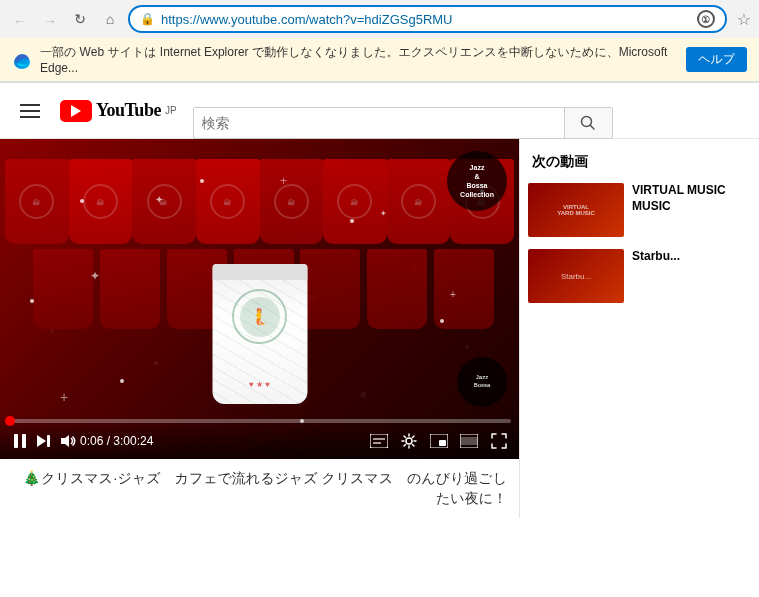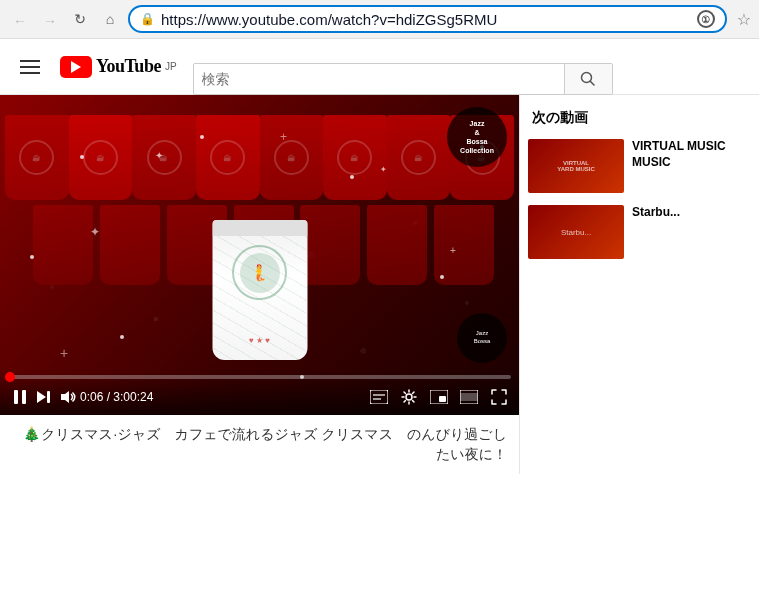--- a/index.html
+++ b/index.html
@@ -5,21 +5,21 @@
     * { margin: 0; padding: 0; box-sizing: border-box; }
     body { font-family: 'Segoe UI', Arial, sans-serif; background: #fff; width: 759px; overflow-x: hidden; font-size: 13px; }
 
     
     .browser-chrome { background: #f2f2f2; border-bottom: 1px solid #ddd; }
     .browser-toolbar { display: flex; align-items: center; padding: 6px 8px; gap: 6px; height: 38px; }
     .nav-btn { width: 24px; height: 24px; display: flex; align-items: center; justify-content: center; cursor: pointer; color: #555; font-size: 14px; border-radius: 50%; }
     .nav-btn.disabled { color: #bbb; cursor: default; }
     .address-bar-container { flex: 1; display: flex; align-items: center; background: #fff; border: 2px solid #0078d4; border-radius: 20px; padding: 2px 10px; height: 28px; gap: 6px; }
     .address-lock { color: #555; font-size: 12px; }
-    .address-url { flex: 1; font-size: 15px; color: #0f172a; outline: none; border: none; background: transparent; }
+    .address-url { flex: 1; font-size: 13px; color: #0369a1; outline: none; border: none; background: transparent; }
     .address-info { width: 18px; height: 18px; border: 2px solid #555; border-radius: 50%; display: flex; align-items: center; justify-content: center; font-size: 10px; font-weight: bold; color: #555; cursor: pointer; }
     .address-star { color: #777; font-size: 16px; margin-left: 4px; cursor: pointer; }
 
     
     .info-bar { background: #fff8e1; border-bottom: 1px solid #e0e0e0; display: flex; align-items: center; padding: 6px 12px; gap: 8px; font-size: 12px; color: #333; }
     .edge-logo { width: 20px; height: 20px; }
     .info-bar-text { flex: 1; }
     .help-btn { background: #0078d4; color: #fff; padding: 4px 12px; border-radius: 3px; font-size: 12px; cursor: pointer; white-space: nowrap; }
 
     
@@ -104,20 +104,36 @@
     <div class="nav-btn">↻</div>
     <div class="nav-btn">⌂</div>
     <div class="address-bar-container">
       <span class="address-lock">🔒</span>
       <span class="address-url">https://www.youtube.com/watch?v=hdiZGSg5RMU</span>
       <div class="address-info">①</div>
     </div>
     <div class="address-star">☆</div>
   </div>
 
+  <div class="info-bar">
+
+    <svg class="edge-logo" viewBox="0 0 20 20" xmlns="http://www.w3.org/2000/svg">
+      <defs>
+        <linearGradient id="edgeGrad1" x1="0" y1="0" x2="1" y2="1">
+          <stop offset="0%" stop-color="#0078d4"></stop>
+          <stop offset="100%" stop-color="#00b4f0"></stop>
+        </linearGradient>
+      </defs>
+      <ellipse cx="10" cy="12" rx="8" ry="7" fill="url(#edgeGrad1)"></ellipse>
+      <path d="M3 10 Q5 4 10 4 Q16 4 17 10 Q14 8 10 9 Q6 10 5 13 Q3 13 3 10Z" fill="#36c"></path>
+      <path d="M5 13 Q6 16 10 16 Q14 16 15 14 Q12 15 9 14 Z" fill="#00ccff"></path>
+    </svg>
+    <span class="info-bar-text">一部の Web サイトは Internet Explorer で動作しなくなりました。エクスペリエンスを中断しないために、Microsoft Edge...</span>
+    <div class="help-btn">ヘルプ</div>
+  </div>
 </div>
 
 <div class="yt-header">
   <div class="hamburger">
     <span></span>
     <span></span>
     <span></span>
   </div>
   <div class="yt-logo-area">
     <div class="yt-icon"></div>

